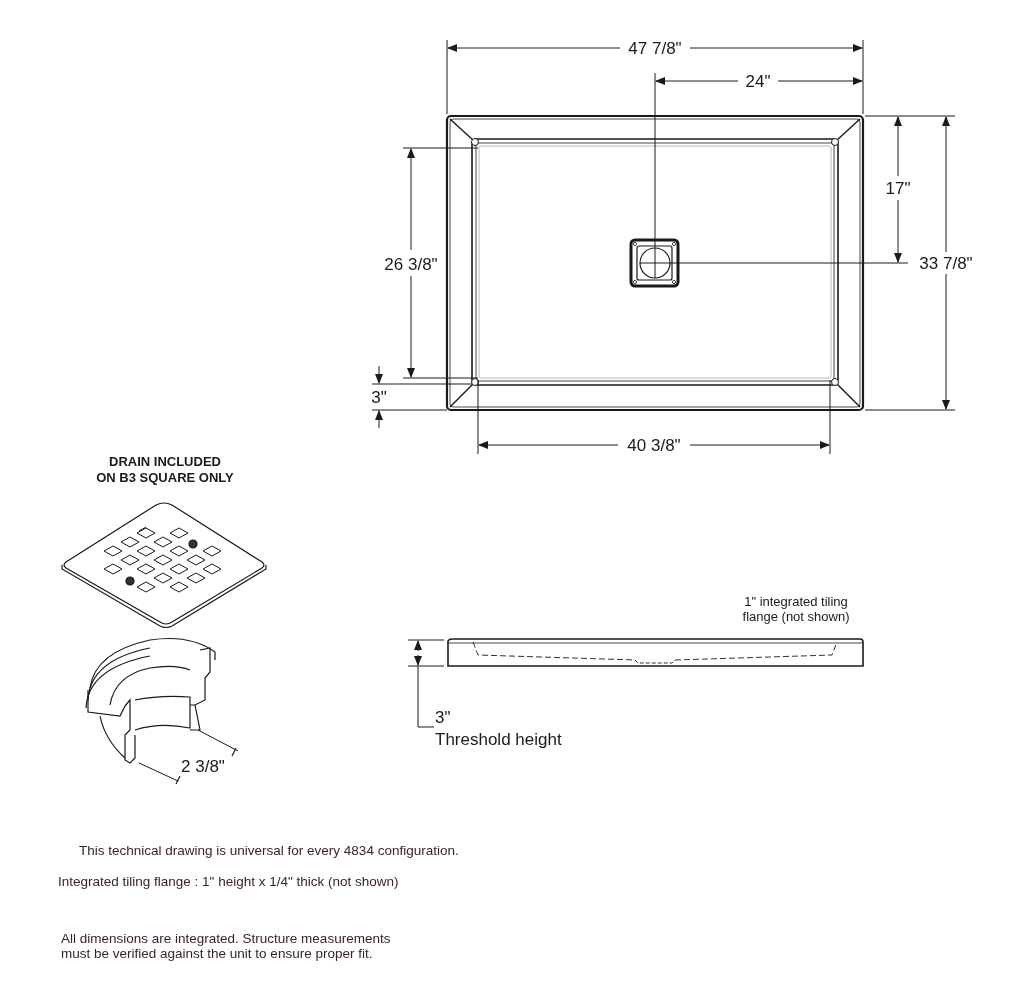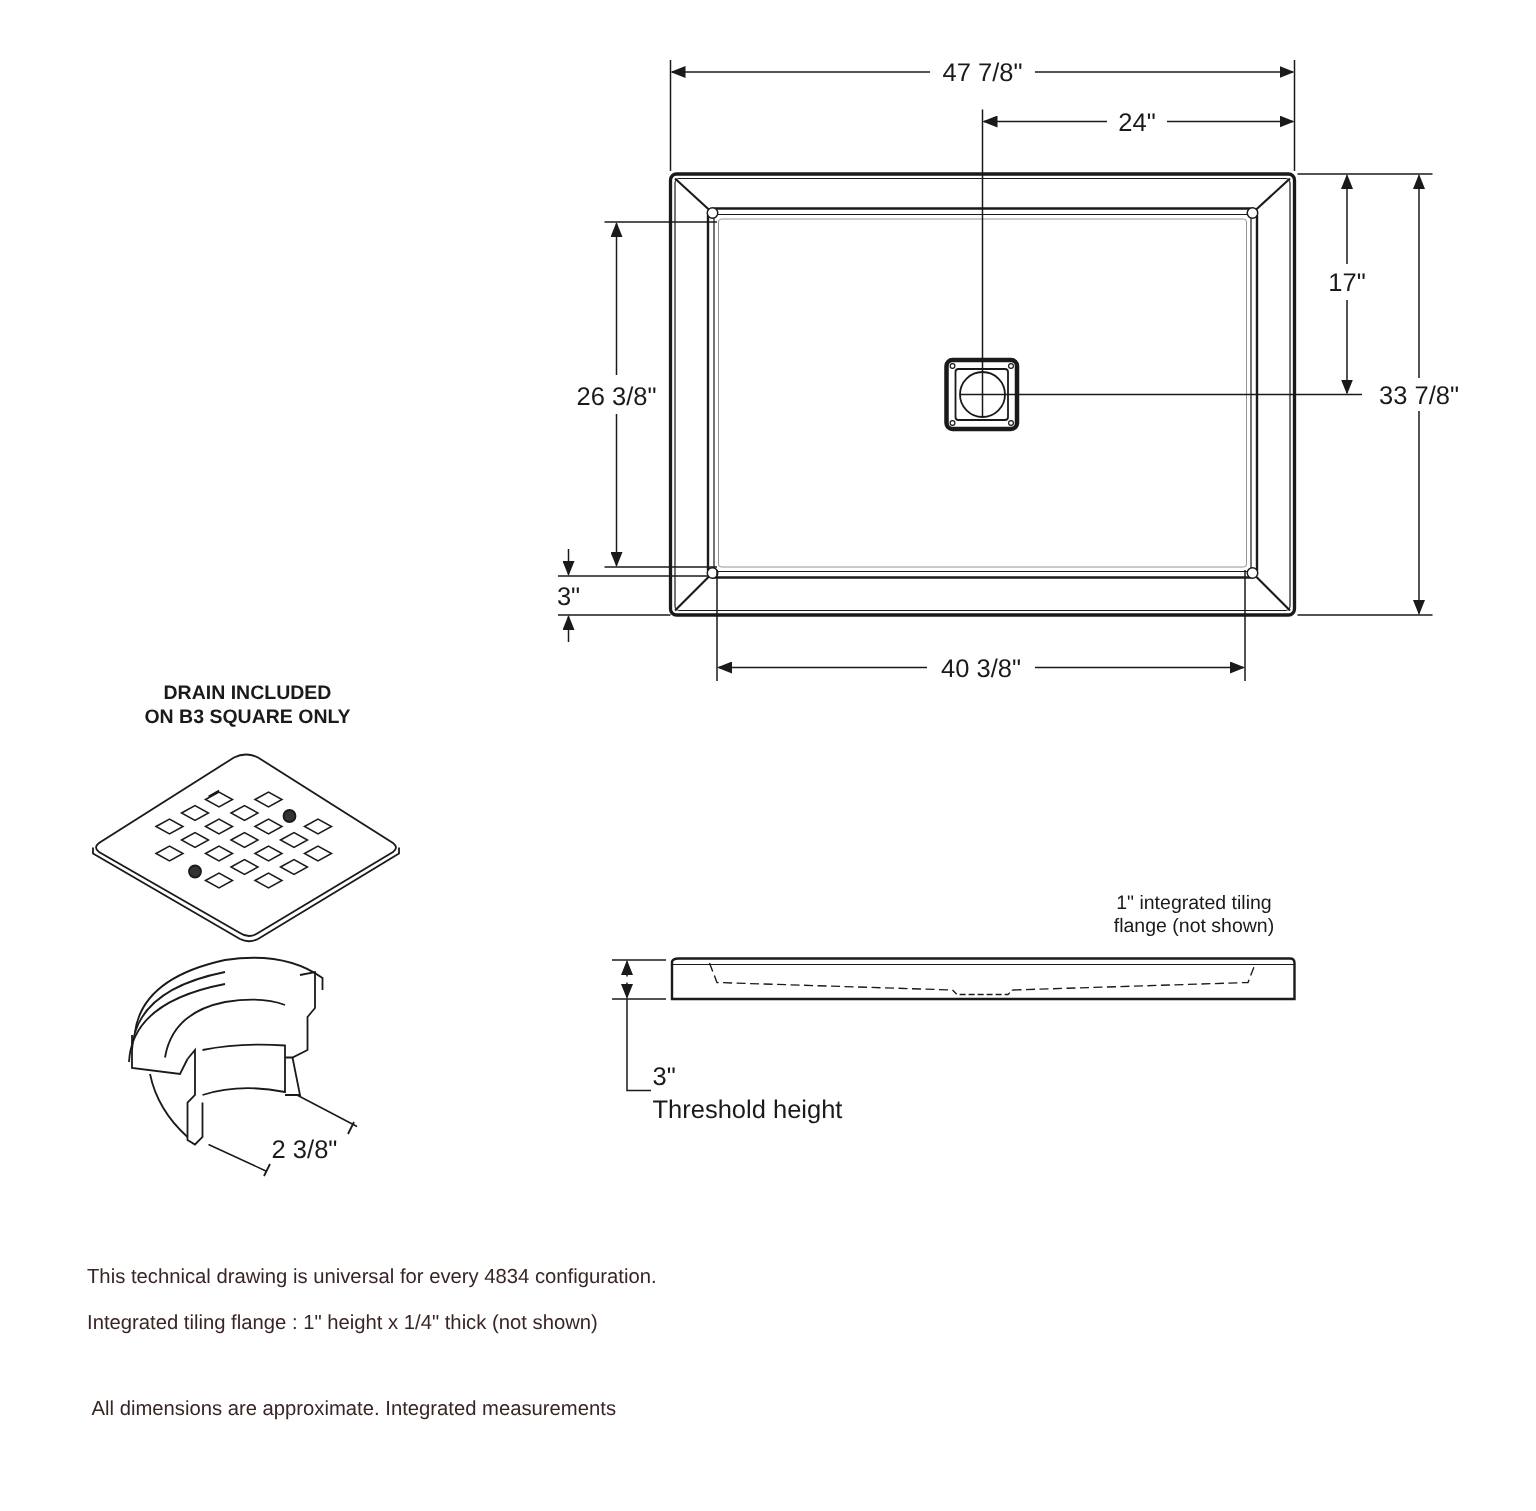--- a/index.html
+++ b/index.html
@@ -158,21 +158,22 @@
     <line x1="408" y1="640" x2="444" y2="640" stroke="#1a1a1a" stroke-width="1"></line>
     <line x1="408" y1="666" x2="444" y2="666" stroke="#1a1a1a" stroke-width="1"></line>
     <line x1="418" y1="651" x2="418" y2="641" stroke="#1a1a1a" stroke-width="1" marker-end="url(#arr)"></line>
     <line x1="418" y1="655" x2="418" y2="665" stroke="#1a1a1a" stroke-width="1" marker-end="url(#arr)"></line>
     <polyline points="418,666 418,727 434,727" fill="none" stroke="#1a1a1a" stroke-width="1"></polyline>
     <text class="dim" x="435" y="723">3"</text>
     <text class="dim" x="435" y="745">Threshold height</text>
   </g>
 </svg>
 
-<div class="notes" style="top:843px;">
+<div class="notes" style="top:843px;margin-left:21px;">
   <div>This technical drawing is universal for every 4834 configuration.</div>
 </div>
 <div class="notes" style="top:874px;">
   <div>Integrated tiling flange : 1" height x 1/4" thick (not shown)</div>
 </div>
 <div class="notes" style="top:931px; left:61px;">
-  <div>All dimensions are approximate. Integrated measurements</div>
+  <div>All dimensions are integrated. Structure measurements</div>
+  <div>must be verified against the unit to ensure proper fit.</div>
 </div>
 
 </body></html>

